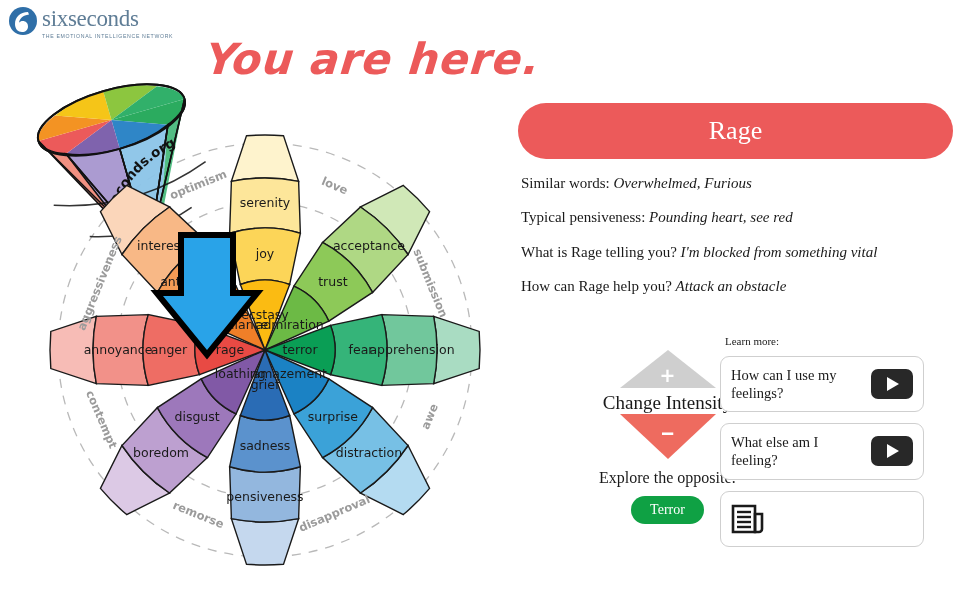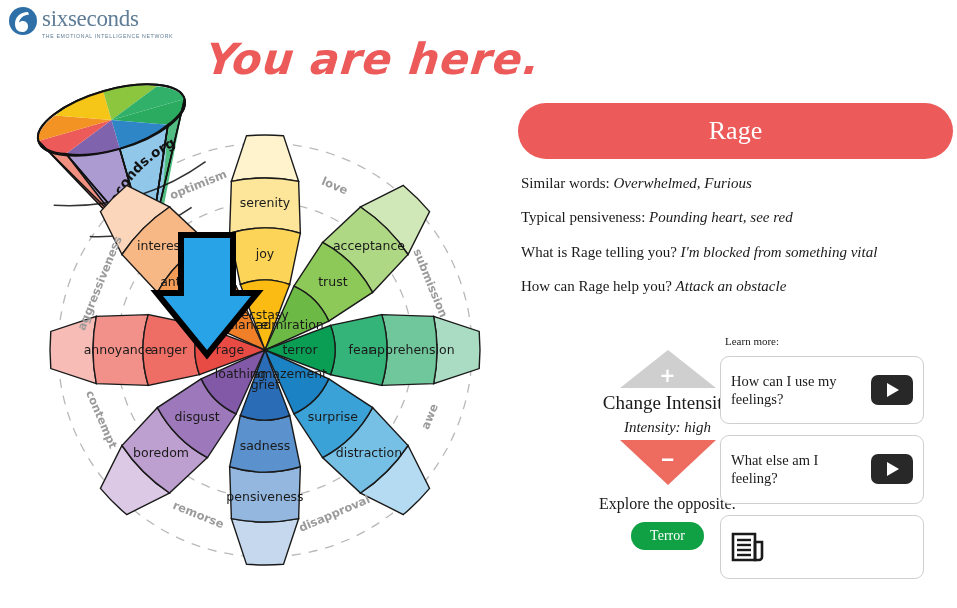--- a/index.html
+++ b/index.html
@@ -60,21 +60,21 @@
   .ci-val{font-size:15px;font-style:italic;color:#1a1a1a;margin:5px 0 4px;}
   .opp-title{font-size:16px;color:#1a1a1a;margin-top:10px;}
   .opp-btn{display:inline-block;margin-top:9px;background:#0fa144;color:#fff;
            border-radius:15px;padding:6px 19px;font-size:14px;}
 
   
   .learn{position:absolute;left:215px;top:335px;width:230px;}
   .learn-title{font-size:11px;color:#1a1a1a;margin-bottom:9px;padding-left:5px;}
   .card{
     width:204px;min-height:56px;border:1px solid #cfcfcf;border-radius:9px;
-    background:#fff;margin-bottom:11px;padding:15px 10px;
+    background:#fff;margin-bottom:11px;padding:9px 10px;
     display:flex;align-items:center;justify-content:space-between;box-sizing:border-box;gap:12px;
   }
   .card-text{font-size:14.5px;color:#1a1a1a;line-height:1.25;max-width:128px;}
   .yt{width:42px;height:30px;border-radius:7px;background:#282828;
       display:flex;align-items:center;justify-content:center;flex:none;}
   .yt-tri{width:0;height:0;border-top:7px solid transparent;border-bottom:7px solid transparent;
           border-left:12px solid #fff;margin-left:2px;}
   .doc-ico{width:34px;height:32px;flex:none;}
 </style>
 </head>
@@ -237,21 +237,20 @@
         <span>How can Rage help you?</span>
         <em>Attack an obstacle</em>
       </div>
     </div>
 
     <div class="intensity">
       <div class="tri-up">
         <span class="sign">+</span>
       </div>
       <div class="ci-title">Change Intensity</div>
-      <div class="ci-val">Intensity: high</div>
       <div class="tri-down">
         <span class="sign">‒</span>
       </div>
       <div class="opp-title">Explore the opposite:</div>
       <div class="opp-btn">Terror</div>
     </div>
 
     <div class="learn">
       <div class="learn-title">Learn more:</div>
 

